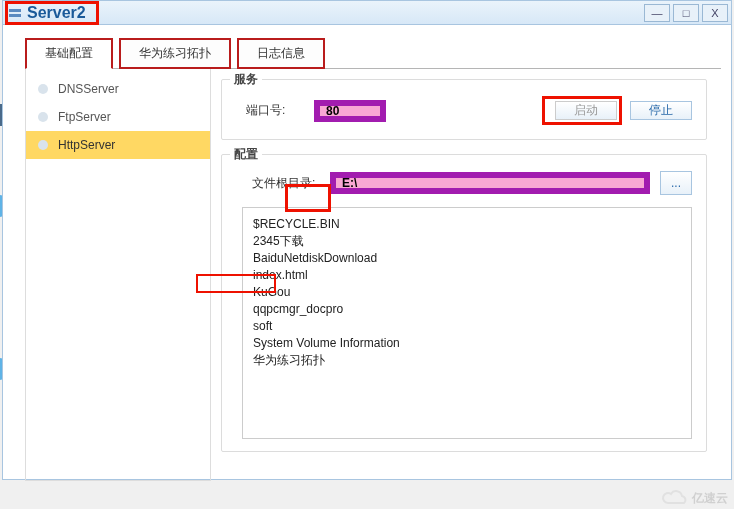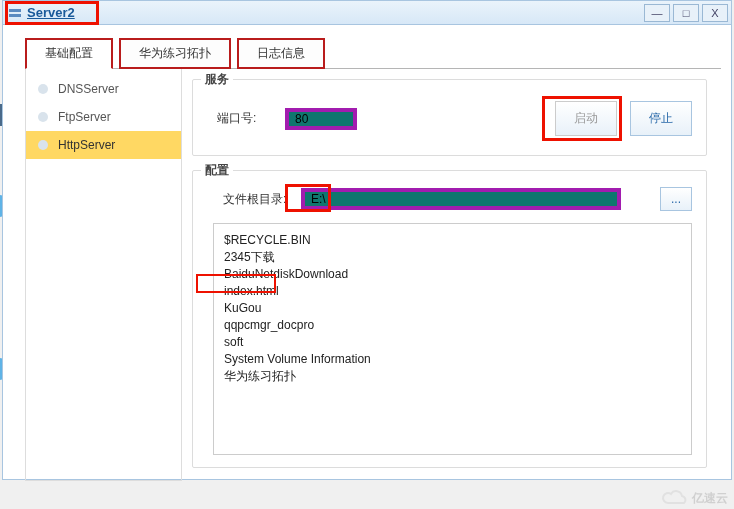--- a/index.html
+++ b/index.html
@@ -1,46 +1,46 @@
 <!DOCTYPE html>
 <html><head>
 <meta charset="utf-8">
 <style>
   * { box-sizing: border-box; margin: 0; padding: 0; font-family: "Microsoft YaHei", sans-serif; font-size: 12px; }
   body { background: #f0f0f0; width: 734px; height: 509px; position: relative; overflow: hidden; }
   
   .window { width: 730px; height: 480px; background: #fff; border: 1px solid #a8c5e0; position: absolute; top: 0; left: 2px; }
   .titlebar { height: 24px; background: linear-gradient(#eaf3fb, #d7e8f7); border-bottom: 1px solid #a8c5e0; display: flex; align-items: center; padding-left: 4px; }
   .titlebar .icon-box { width: 16px; height: 16px; margin-right: 4px; display:flex; align-items:center; justify-content:center;}
-  .titlebar .title { color: #1a5a9a; font-weight: bold; font-size: 13px; text-decoration: underline; }
+  .titlebar .title { color: #1a5a9a; font-weight: bold; font-size: 16px; }
   .titlebar .controls { margin-left: auto; display: flex; }
   .titlebar .ctrl { width: 26px; height: 18px; border: 1px solid #9ab8d4; background: #e8f1f9; margin-right: 3px; display: flex; align-items: center; justify-content: center; color: #446; font-size: 11px; cursor: pointer; }
   
   .hi-title { position: absolute; top: 0; left: 2px; width: 94px; height: 24px; border: 3px solid #e10; pointer-events: none; z-index: 10;}
   
   .tabs { display: flex; margin: 12px 0 0 22px; }
   .tab { padding: 5px 18px; border: 2px solid #b91c1c; background: #fdfdfd; color: #333; margin-right: 6px; cursor: pointer; position: relative; top: 1px; }
   .tab.active { background: #fff; border-bottom: 1px solid #fff; z-index: 2; }
   .tab-line { border-top: 1px solid #b5b5b5; margin: 0 10px 0 22px; }
   
   .body-row { display: flex; }
-  .sidebar { width: 157px; border: 1px solid #ddd; border-top: none; margin-left: 22px; padding-top: 6px; height: 412px; }
+  .sidebar { width: 186px; border: 1px solid #ddd; border-top: none; margin-left: 22px; padding-top: 6px; height: 412px; }
   .sb-item { display: flex; align-items: center; height: 28px; padding-left: 12px; cursor: pointer; color: #555; }
   .sb-item.active { background: #ffd863; color: #333; }
   .dot { width: 10px; height: 10px; border-radius: 50%; background: #d9e3ec; margin-right: 10px; }
   
   .main { flex: 1; padding: 10px 24px 10px 10px; }
   .fieldset { border: 1px solid #dcdcdc; border-radius: 2px; padding: 16px 14px 14px; margin-bottom: 14px; position: relative; }
   .legend { position: absolute; top: -9px; left: 8px; background: #fff; padding: 0 4px; color: #444; font-weight: bold; }
   .row { display: flex; align-items: center; }
   .lbl { width: 78px; color: #333; text-align: left; padding-left: 10px;}
-  .inp { border: 4px solid #a21caf; height: 22px; padding: 0 6px; background: #0f766e; }
+  .inp { border: 6px solid #a21caf; height: 22px; padding: 0 6px; background: #f9a8d4; font-weight: bold; }
   .inp.port { width: 72px; }
   .inp.path { width: 320px; }
-  .btn { border: 1px solid #a8c5e0; background: linear-gradient(#fff,#e8f1f9); padding: 8px 18px; color: #2a6aaa; cursor: pointer; margin-left: 8px; }
+  .btn { border: 1px solid #a8c5e0; background: linear-gradient(#fff,#e8f1f9); padding: 0 18px; color: #2a6aaa; cursor: pointer; margin-left: 8px; }
   .btn.gray { color: #999; border-color: #ccc; }
   .btn.dots { padding: 4px 10px; }
   .spacer { flex: 1; }
   
   .hi-start { border: 3px solid #e10; padding: 2px; display: inline-block; }
   .hi-path { position: absolute; border: 3px solid #e10; width: 46px; height: 28px; left: 282px; top: 183px; pointer-events:none; z-index:5;}
   
   .filelist { border: 1px solid #ccc; height: 232px; padding: 8px 10px; overflow: auto; background: #fff; margin-top: 12px; position: relative;}
   .fline { height: 17px; line-height: 17px; color: #222; }
   .hi-index { border: 2px solid #e10; width: 80px; height: 19px; position: absolute; left: 193px; top: 273px; pointer-events:none; z-index:5;}

